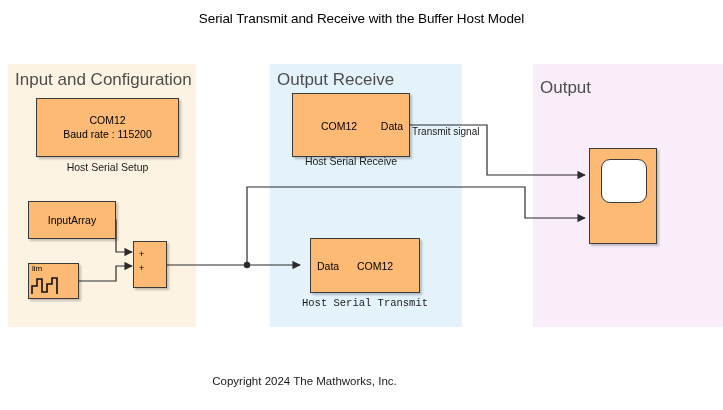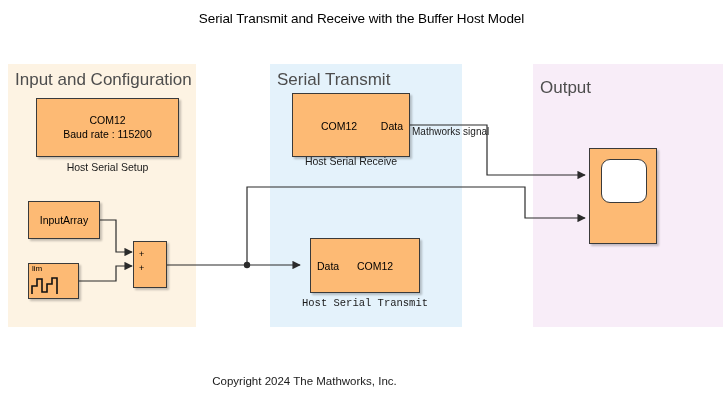--- a/index.html
+++ b/index.html
@@ -129,21 +129,21 @@
 
 <div id="canvas">
 
   <div class="title">Serial Transmit and Receive with the Buffer Host Model</div>
 
   <div class="region" style="left:8px; top:64px; width:188px; height:263px; background:#fdf3e3;"></div>
   <div class="region" style="left:270px; top:64px; width:192px; height:263px; background:#e4f2fb;"></div>
   <div class="region" style="left:533px; top:64px; width:190px; height:263px; background:#f8edf8;"></div>
 
   <div class="region-label" style="left:15px; top:70px;">Input and Configuration</div>
-  <div class="region-label" style="left:277px; top:70px;">Serial Transmit</div>
+  <div class="region-label" style="left:277px; top:70px;">Output Receive</div>
   <div class="region-label" style="left:540px; top:78px;">Output</div>
 
   <svg width="723" height="410" style="position:absolute; left:0; top:0;">
     <defs>
       <marker id="arrow" viewBox="0 0 10 10" refX="9" refY="5" markerWidth="7" markerHeight="7" orient="auto-start-reverse">
         <path d="M 0 0 L 10 5 L 0 10 z" fill="#2b2b2b"></path>
       </marker>
     </defs>
 
     <path d="M 100 220 L 116 220 L 116 252 L 132 252" fill="none" stroke="#2b2b2b" stroke-width="1.2" marker-end="url(#arrow)"></path>
@@ -158,21 +158,21 @@
 
     <path d="M 410 125 L 487 125 L 487 175 L 585 175" fill="none" stroke="#2b2b2b" stroke-width="1.2" marker-end="url(#arrow)"></path>
   </svg>
 
   <div class="block" style="left:36px; top:98px; width:143px; height:59px;">
     <div class="blk-center" style="top:14px;">COM12</div>
     <div class="blk-center" style="top:28px;">Baud rate : 115200</div>
   </div>
   <div class="block-caption" style="left:36px; top:161px; width:143px;">Host Serial Setup</div>
 
-  <div class="block" style="left:28px; top:201px; width:72px; height:38px;">
+  <div class="block" style="left:28px; top:201px; width:88px; height:38px;">
     <div class="blk-center" style="top:11px;">InputArray</div>
   </div>
 
   <div class="block" style="left:28px; top:263px; width:51px; height:36px;">
     <div class="lim-label">lim</div>
     <svg width="32" height="22" style="position:absolute; left:1px; top:11px;" viewBox="0 0 32 22">
       <path d="M 2 19 L 2 11 L 7 11 L 7 4 L 12 4 L 12 17 L 17 17 L 17 9 L 22 9 L 22 3 L 27 3 L 27 19" fill="none" stroke="#111" stroke-width="1.6"></path>
     </svg>
   </div>
 
@@ -180,21 +180,21 @@
     <div class="sum-sign" style="left:5px; top:8px;">+</div>
     <div class="sum-sign" style="left:5px; top:22px;">+</div>
   </div>
 
   <div class="block" style="left:292px; top:93px; width:118px; height:64px;">
     <div class="blk-text" style="left:28px; top:26px;">COM12</div>
     <div class="blk-text" style="right:6px; top:26px;">Data</div>
   </div>
   <div class="block-caption" style="left:292px; top:155px; width:118px;">Host Serial Receive</div>
 
-  <div class="wire-label" style="left:412px; top:126px;">Mathworks signal</div>
+  <div class="wire-label" style="left:412px; top:126px;">Transmit signal</div>
 
   <div class="block" style="left:310px; top:238px; width:110px; height:55px;">
     <div class="blk-text" style="left:6px; top:21px;">Data</div>
     <div class="blk-text" style="left:46px; top:21px;">COM12</div>
   </div>
   <div class="block-caption" style="left:300px; top:297px; width:130px;font-family:Liberation Mono, monospace;">Host Serial Transmit</div>
 
   <div class="block" style="left:589px; top:148px; width:68px; height:96px;">
     <div class="scope-screen" style="left:11px; top:10px; width:46px; height:44px;"></div>
   </div>

